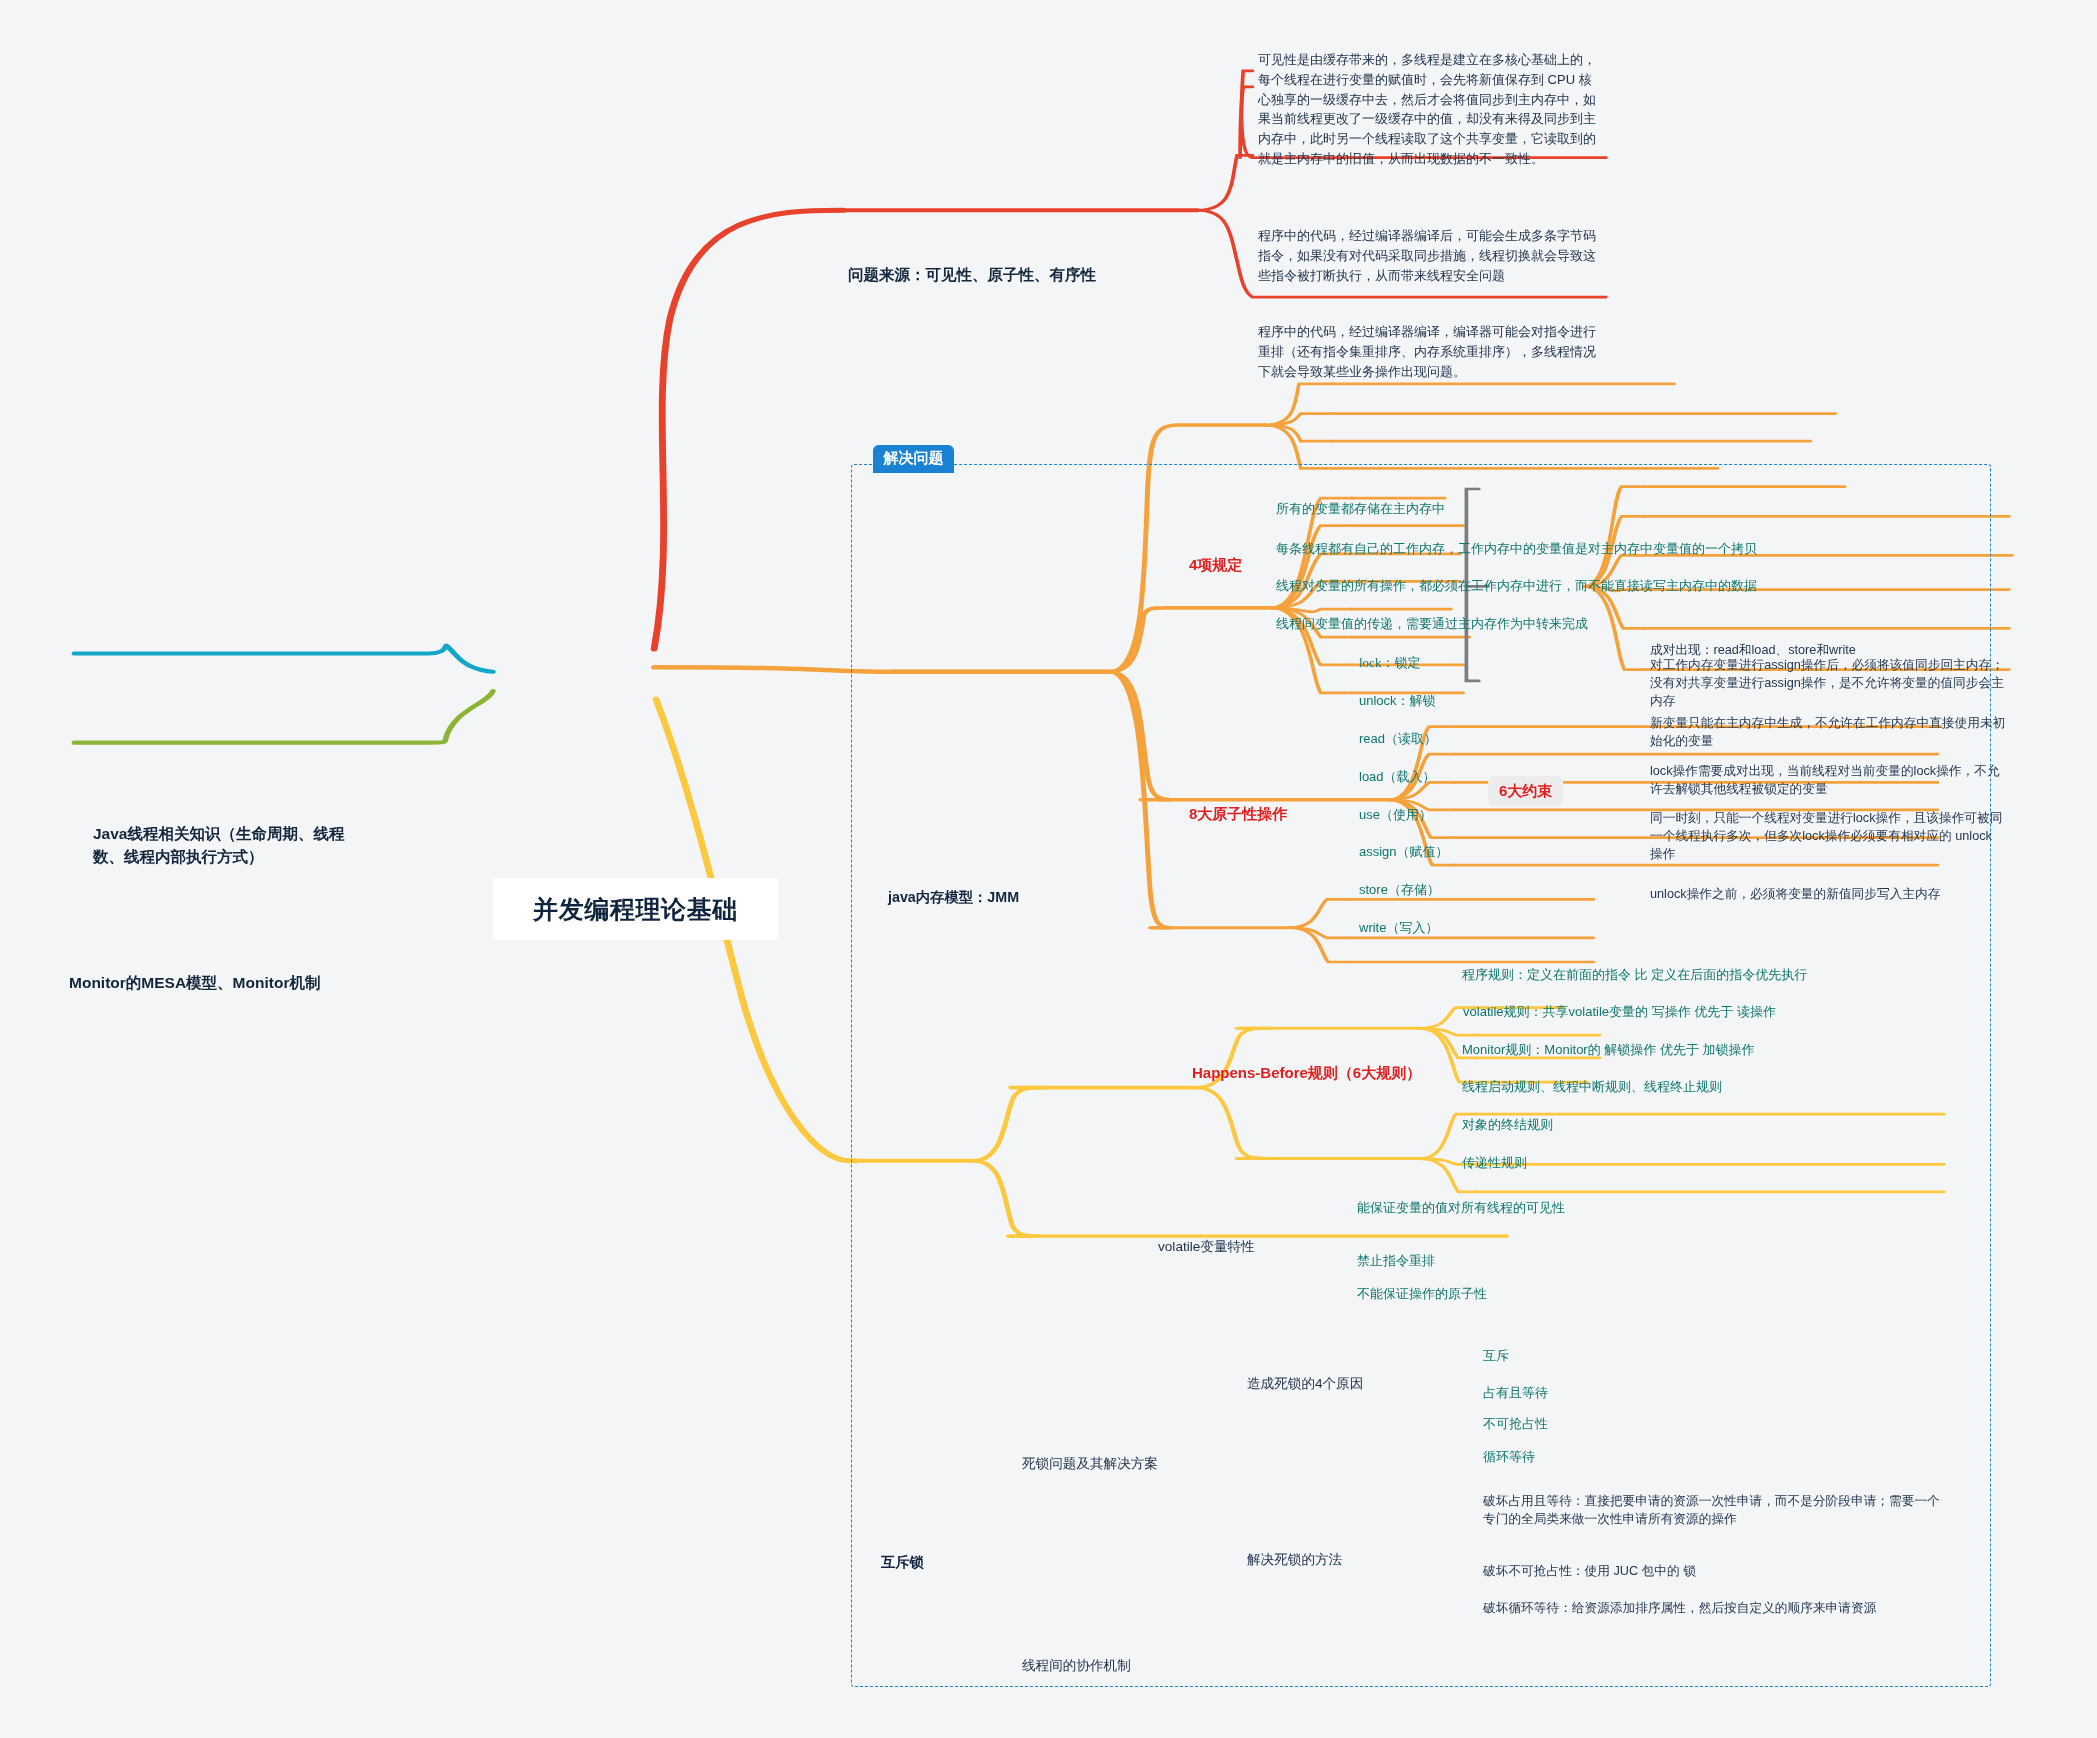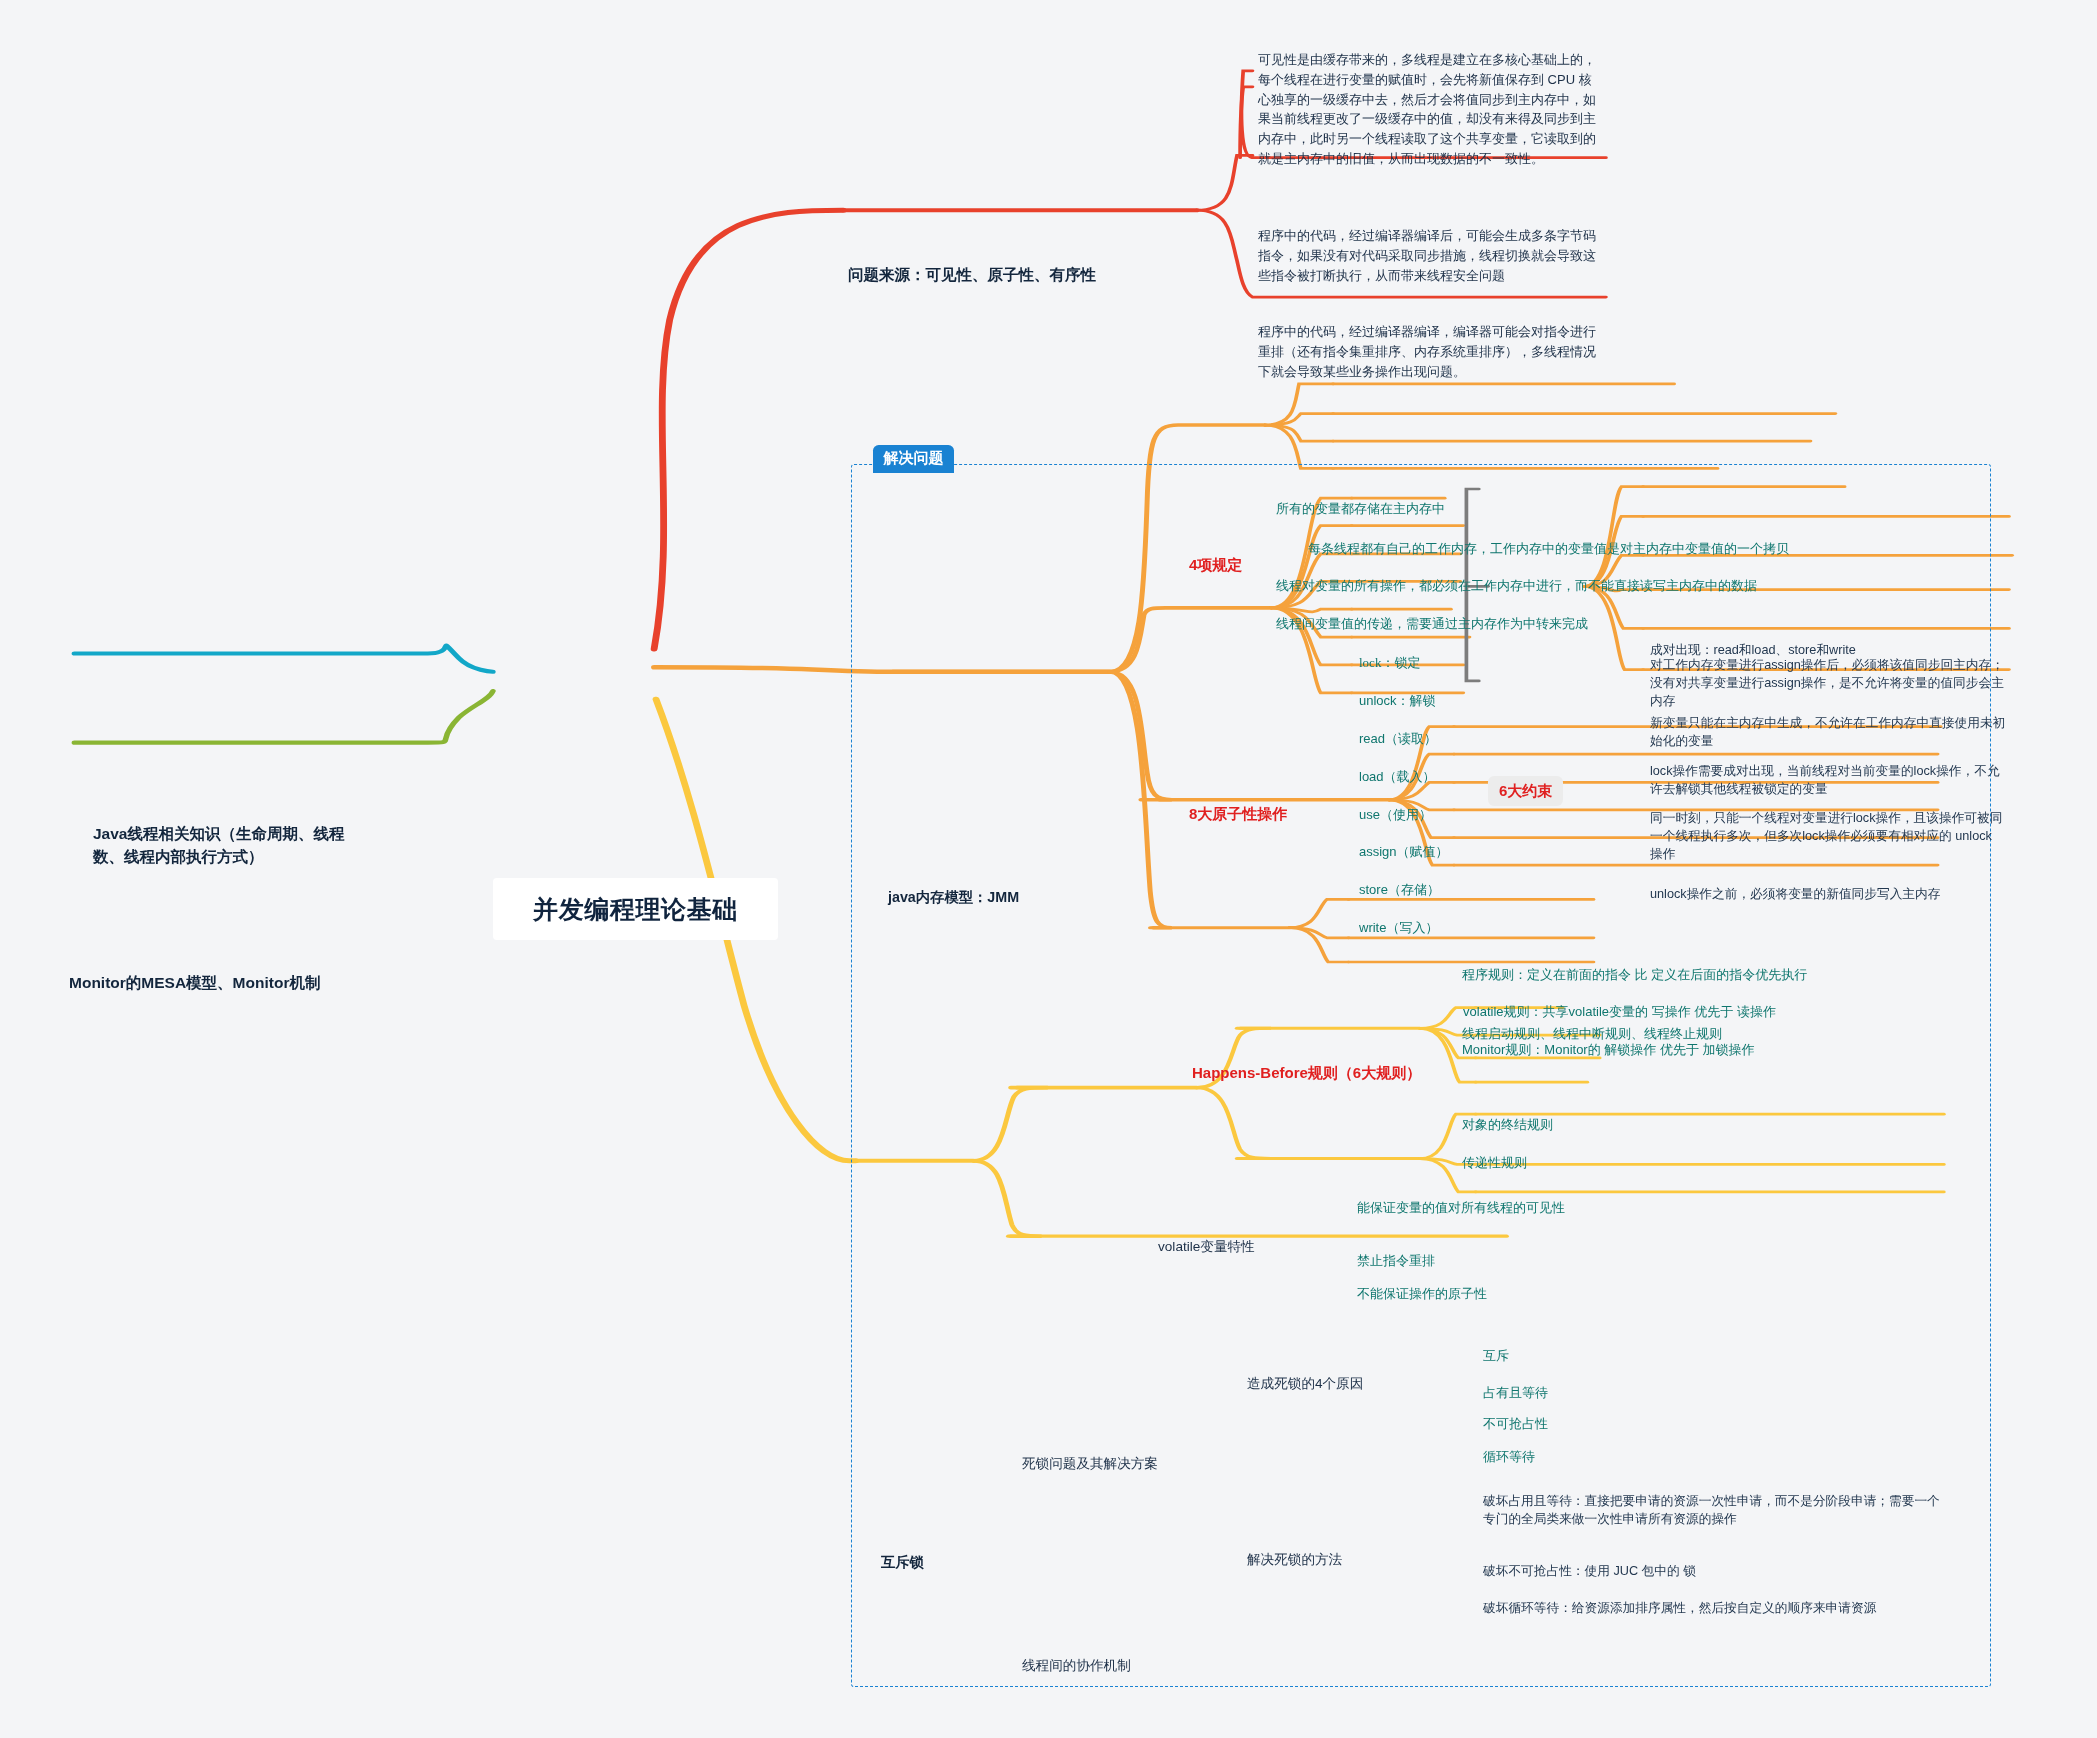--- a/index.html
+++ b/index.html
@@ -184,21 +184,21 @@
   <div class="txt para" style="left:1258px;top:50px;width:345px;">可见性是由缓存带来的，多线程是建立在多核心基础上的，每个线程在进行变量的赋值时，会先将新值保存到 CPU 核心独享的一级缓存中去，然后才会将值同步到主内存中，如果当前线程更改了一级缓存中的值，却没有来得及同步到主内存中，此时另一个线程读取了这个共享变量，它读取到的就是主内存中的旧值，从而出现数据的不一致性。</div>
   <div class="txt para" style="left:1258px;top:322px;width:345px;">程序中的代码，经过编译器编译，编译器可能会对指令进行重排（还有指令集重排序、内存系统重排序），多线程情况下就会导致某些业务操作出现问题。</div>
 
   <div class="node dashbox" style="left:851px;top:464px;width:1140px;height:1223px;"></div>
   <div class="node tag" style="left:873px;top:445px;">解决问题</div>
 
   <div class="txt l2b" style="left:888px;top:887px;width:260px;">java内存模型：JMM</div>
 
   <div class="txt l1red" style="left:1155px;top:554px;width:124px;">4项规定</div>
   <div class="txt leaf" style="left:1276px;top:500px;width:422px;">所有的变量都存储在主内存中</div>
-  <div class="txt leaf" style="left:1276px;top:540px;width:558px;margin-left:32px;">每条线程都有自己的工作内存，工作内存中的变量值是对主内存中变量值的一个拷贝</div>
+  <div class="txt leaf" style="left:1276px;top:540px;width:558px;">每条线程都有自己的工作内存，工作内存中的变量值是对主内存中变量值的一个拷贝</div>
   <div class="txt leaf" style="left:1276px;top:577px;width:540px;">线程对变量的所有操作，都必须在工作内存中进行，而不能直接读写主内存中的数据</div>
   <div class="txt leaf" style="left:1276px;top:615px;width:459px;">线程间变量值的传递，需要通过主内存作为中转来完成</div>
 
   <div class="txt l1red" style="left:1155px;top:803px;width:143px;">8大原子性操作</div>
   <div class="txt leaf" style="left:1359px;top:654px;font-family:Liberation Serif, serif;">lock：锁定</div>
   <div class="txt leaf" style="left:1359px;top:692px;">unlock：解锁</div>
   <div class="txt leaf" style="left:1359px;top:730px;">read（读取）</div>
   <div class="txt leaf" style="left:1359px;top:768px;">load（载入）</div>
   <div class="txt leaf" style="left:1359px;top:806px;">use（使用）</div>
   <div class="txt leaf" style="left:1359px;top:843px;text-align:right;">assign（赋值）</div>
@@ -210,21 +210,21 @@
   <div class="txt leaf-sm" style="left:1650px;top:656px;width:358px;">对工作内存变量进行assign操作后，必须将该值同步回主内存；没有对共享变量进行assign操作，是不允许将变量的值同步会主内存</div>
   <div class="txt leaf-sm" style="left:1650px;top:714px;width:358px;">新变量只能在主内存中生成，不允许在工作内存中直接使用未初始化的变量</div>
   <div class="txt leaf-sm" style="left:1650px;top:762px;width:358px;">lock操作需要成对出现，当前线程对当前变量的lock操作，不允许去解锁其他线程被锁定的变量</div>
   <div class="txt leaf-sm" style="left:1650px;top:809px;width:358px;">同一时刻，只能一个线程对变量进行lock操作，且该操作可被同一个线程执行多次，但多次lock操作必须要有相对应的 unlock 操作</div>
   <div class="txt leaf-sm" style="left:1650px;top:885px;width:385px;">unlock操作之前，必须将变量的新值同步写入主内存</div>
 
   <div class="txt l1red" style="left:1158px;top:1062px;width:248px;">Happens-Before规则（6大规则）</div>
   <div class="txt leaf" style="left:1462px;top:966px;width:471px;">程序规则：定义在前面的指令 比 定义在后面的指令优先执行</div>
   <div class="txt leaf" style="left:1384px;top:1003px;width:471px;text-align:center;">volatile规则：共享volatile变量的 写操作 优先于 读操作</div>
   <div class="txt leaf" style="left:1462px;top:1041px;width:471px;">Monitor规则：Monitor的 解锁操作 优先于 加锁操作</div>
-  <div class="txt leaf" style="left:1462px;top:1026px;width:471px;font-family:Liberation Mono, monospace;">线程启动规则、线程中断规则、线程终止规则</div>
+  <div class="txt leaf" style="left:1462px;top:1078px;width:471px;">线程启动规则、线程中断规则、线程终止规则</div>
   <div class="txt leaf" style="left:1462px;top:1116px;width:471px;">对象的终结规则</div>
   <div class="txt leaf" style="left:1462px;top:1154px;width:471px;">传递性规则</div>
 
   <div class="txt l2" style="left:1158px;top:1237px;width:174px;">volatile变量特性</div>
   <div class="txt leaf" style="left:1357px;top:1199px;width:322px;">能保证变量的值对所有线程的可见性</div>
   <div class="txt leaf" style="left:1357px;top:1252px;width:322px;">禁止指令重排</div>
   <div class="txt leaf" style="left:1357px;top:1285px;width:322px;">不能保证操作的原子性</div>
 
   <div class="txt l2b" style="left:881px;top:1552px;width:124px;">互斥锁</div>
   <div class="txt l2" style="left:1022px;top:1454px;width:198px;">死锁问题及其解决方案</div>

